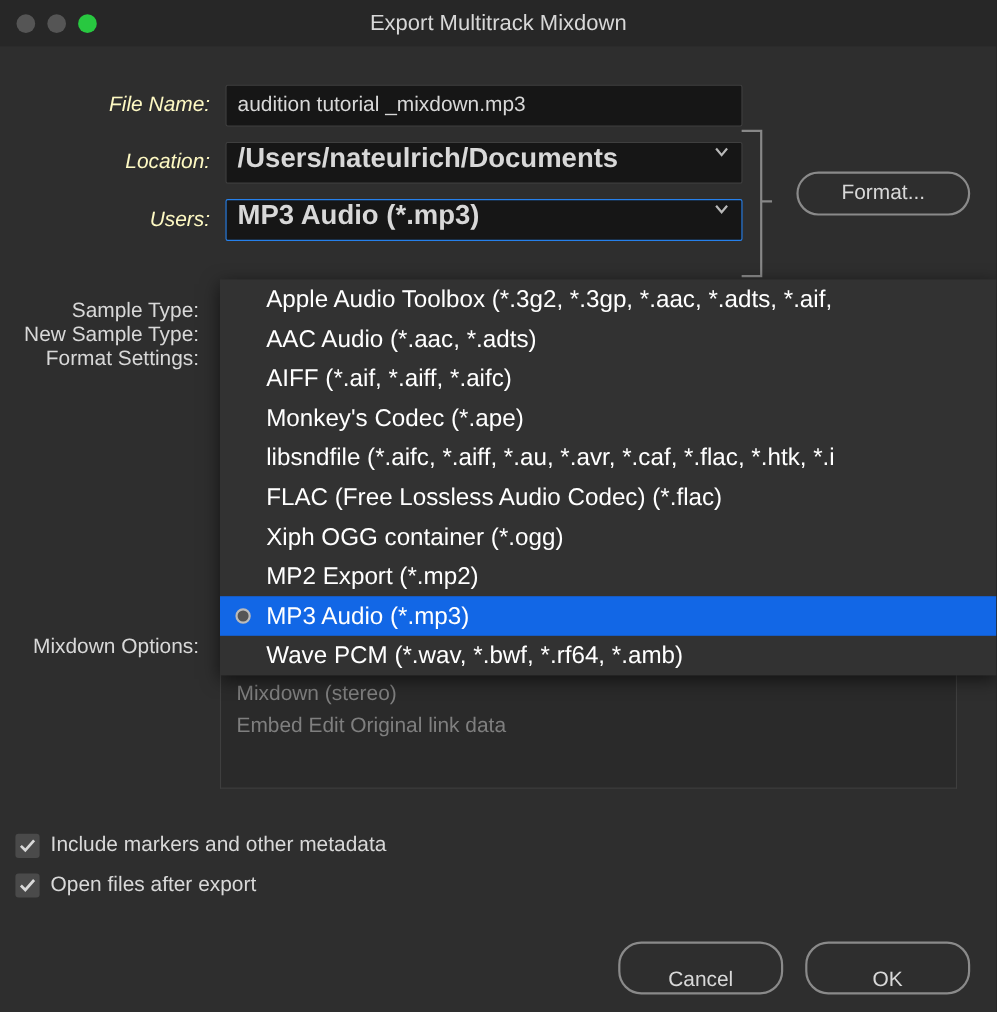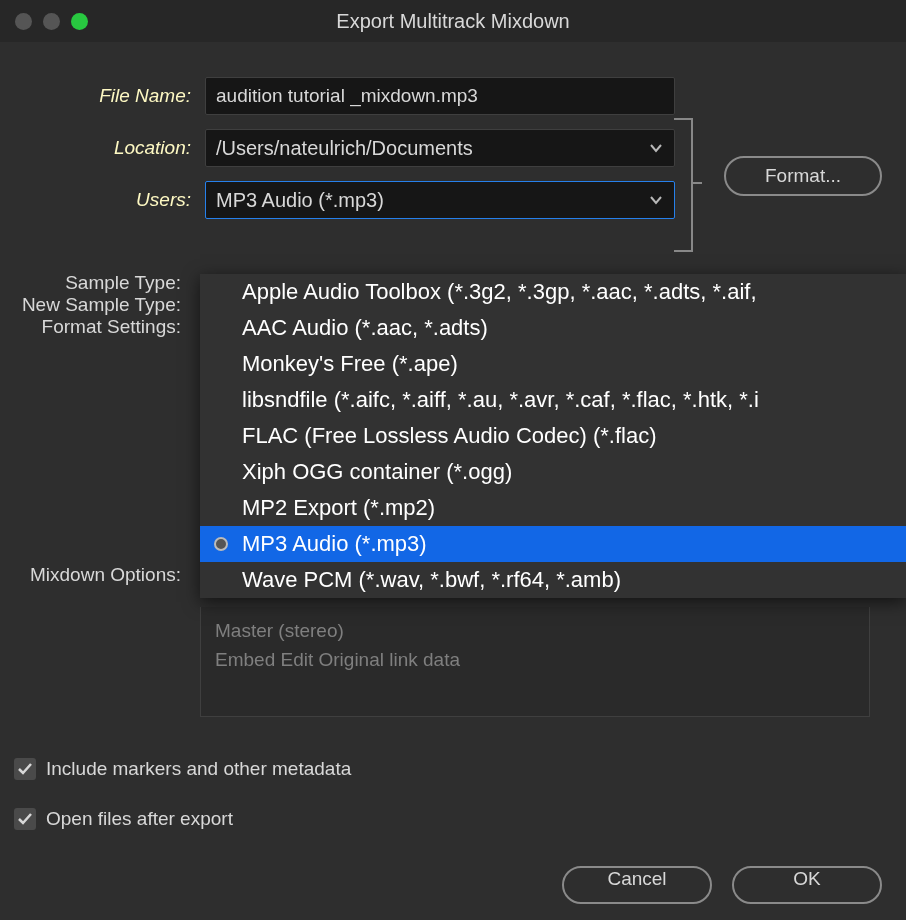--- a/index.html
+++ b/index.html
@@ -72,24 +72,24 @@
   }
   .field-select {
     height: 38px;
     width: 470px;
     background: #161616;
     border: 1px solid #3f3f3f;
     border-radius: 2px;
     color: #d8d8d8;
     padding: 0 10px;
     display: flex;
-    align-items: center;
     justify-content: space-between;
-    font-size: 20px;
-    position: relative;
+    font-size: 25px;
+    position: relative;
+    font-weight: bold;
   }
   .field-select.focused {
     border: 1px solid #2680eb;
     outline: none;
   }
   .chevron {
     width: 16px; height: 16px;
     display: flex; align-items: center; justify-content: center;
   }
   .chevron svg { width: 14px; height: 14px; }
@@ -127,21 +127,21 @@
     text-align: right;
     padding-right: 14px;
     font-size: 19px;
     color: #d8d8d8;
     display: flex;
     flex-direction: column;
   }
   .mixdown-label {
     position: absolute;
     left: 0;
-    top: 522px;
+    top: 536px;
     width: 195px;
     text-align: right;
     padding-right: 14px;
     font-size: 19px;
     color: #d8d8d8;
   }
   .mixdown-box {
     position: absolute;
     left: 200px;
     top: 565px;
@@ -154,21 +154,21 @@
     color: #7f7f7f;
     font-size: 19px;
     line-height: 1.5;
   }
   .checkboxes {
     position: absolute;
     left: 14px;
     top: 716px;
     display: flex;
     flex-direction: column;
-    gap: 28px;
+    gap: 14px;
   }
   .check-row {
     display: flex;
     align-items: center;
     gap: 10px;
     font-size: 19px;
     color: #d8d8d8;
   }
   .checkbox {
     width: 22px; height: 22px;
@@ -182,43 +182,42 @@
   .buttons-bar {
     position: absolute;
     left: 0; right: 0;
     bottom: 16px;
     display: flex;
     justify-content: flex-end;
     gap: 20px;
     padding-right: 24px;
   }
   .pill-btn {
-    height: 38px;
+    height: 48px;
     min-width: 150px;
     border-radius: 21px;
     border: 2px solid #8a8a8a;
     background: transparent;
     color: #d8d8d8;
     font-size: 19px;
     display: flex;
-    align-items: flex-start;
+    align-items: flex-end;
     justify-content: center;
     cursor: pointer;
     padding: 0 28px;
   }
   .dropdown-panel {
     position: absolute;
     left: 200px;
     top: 212px;
     width: 706px;
     background: #323232;
     box-shadow: 0 4px 16px rgba(0,0,0,0.6);
     overflow: hidden;
     z-index: 50;
-    margin-top: 20px;
   }
   .dropdown-item {
     height: 36px;
     display: flex;
     align-items: center;
     padding-left: 42px;
     font-size: 22px;
     color: #fff;
     white-space: nowrap;
     overflow: hidden;
@@ -299,21 +298,21 @@
 
   <div class="stacked-labels">
     <div>Sample Type:</div>
     <div>New Sample Type:</div>
     <div>Format Settings:</div>
   </div>
 
   <div class="mixdown-label">Mixdown Options:</div>
 
   <div class="mixdown-box">
-    <div>Master (stereo)</div>
+    <div>Mixdown (stereo)</div>
     <div>Embed Edit Original link data</div>
   </div>
 
   <div class="checkboxes">
     <div class="check-row">
       <div class="checkbox">
         <svg viewBox="0 0 16 16">
             <path d="M2 8 L6 12 L14 3" fill="none" stroke="#d8d8d8" stroke-width="2.5"></path>
           </svg>
       </div>
@@ -339,21 +338,24 @@
   </div>
 
   <div class="dropdown-panel" id="dropdown-panel">
       <div class="dropdown-item">
         <span>Apple Audio Toolbox (*.3g2, *.3gp, *.aac, *.adts, *.aif,</span>
       </div>
       <div class="dropdown-item">
         <span>AAC Audio (*.aac, *.adts)</span>
       </div>
       <div class="dropdown-item">
-        <span>Monkey's Free (*.ape)</span>
+        <span>AIFF (*.aif, *.aiff, *.aifc)</span>
+      </div>
+      <div class="dropdown-item">
+        <span>Monkey's Codec (*.ape)</span>
       </div>
       <div class="dropdown-item">
         <span>libsndfile (*.aifc, *.aiff, *.au, *.avr, *.caf, *.flac, *.htk, *.i</span>
       </div>
       <div class="dropdown-item">
         <span>FLAC (Free Lossless Audio Codec) (*.flac)</span>
       </div>
       <div class="dropdown-item">
         <span>Xiph OGG container (*.ogg)</span>
       </div>

